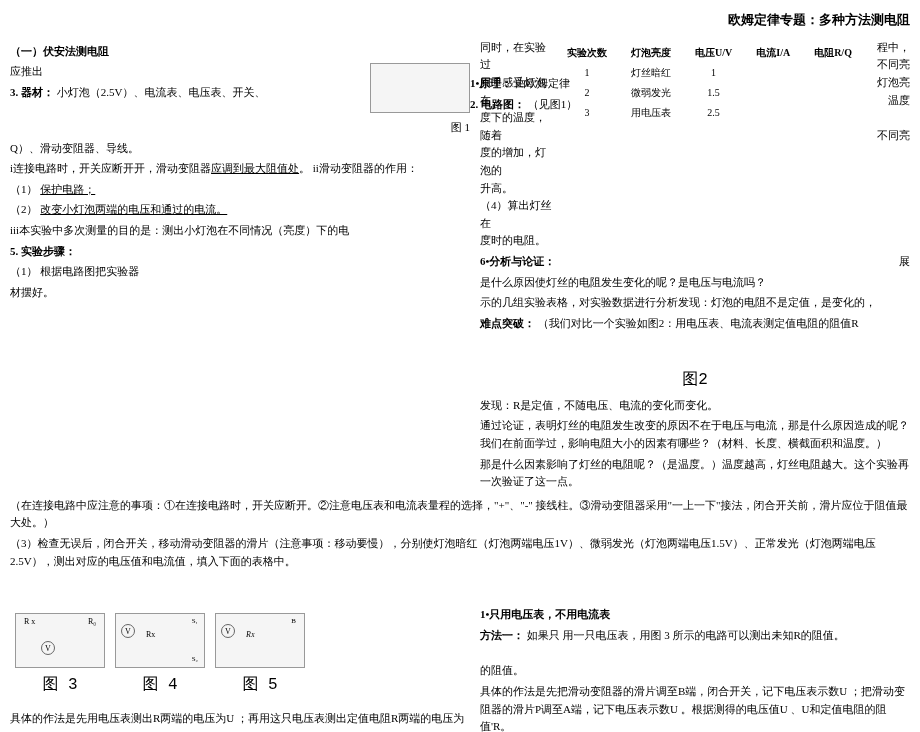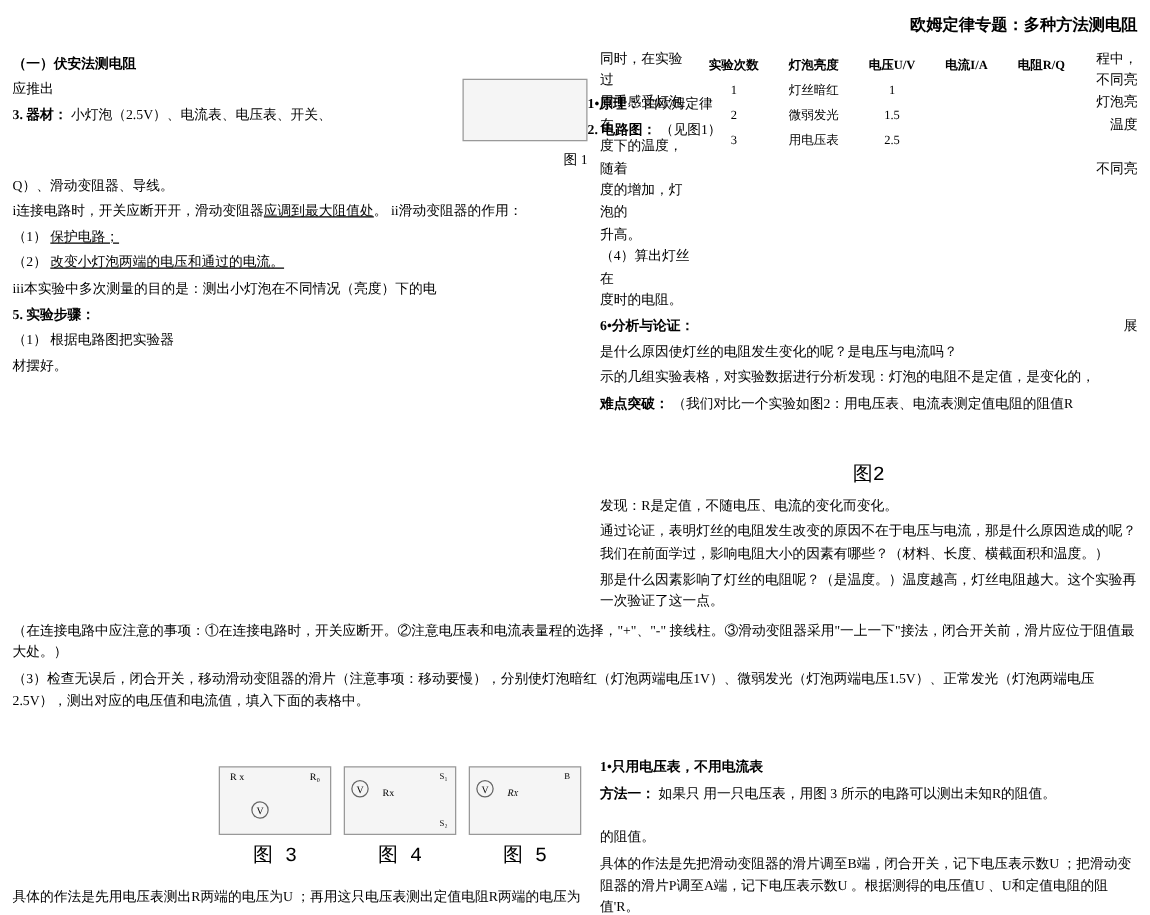--- a/index.html
+++ b/index.html
@@ -74,21 +74,20 @@
       border: 1px solid #999;
       width: 100px;
       height: 50px;
       background: #f5f5f5;
       display: inline-block;
     }
     .circuits-row {
       display: flex;
       align-items: flex-start;
       margin: 8px 0;
-      justify-content: flex-end;
     }
     .big-r {
       font-size: 14px;
       font-family: serif;
     }
     p.para { text-indent: 0; }
   </style>
 </head>
 <body>
 

